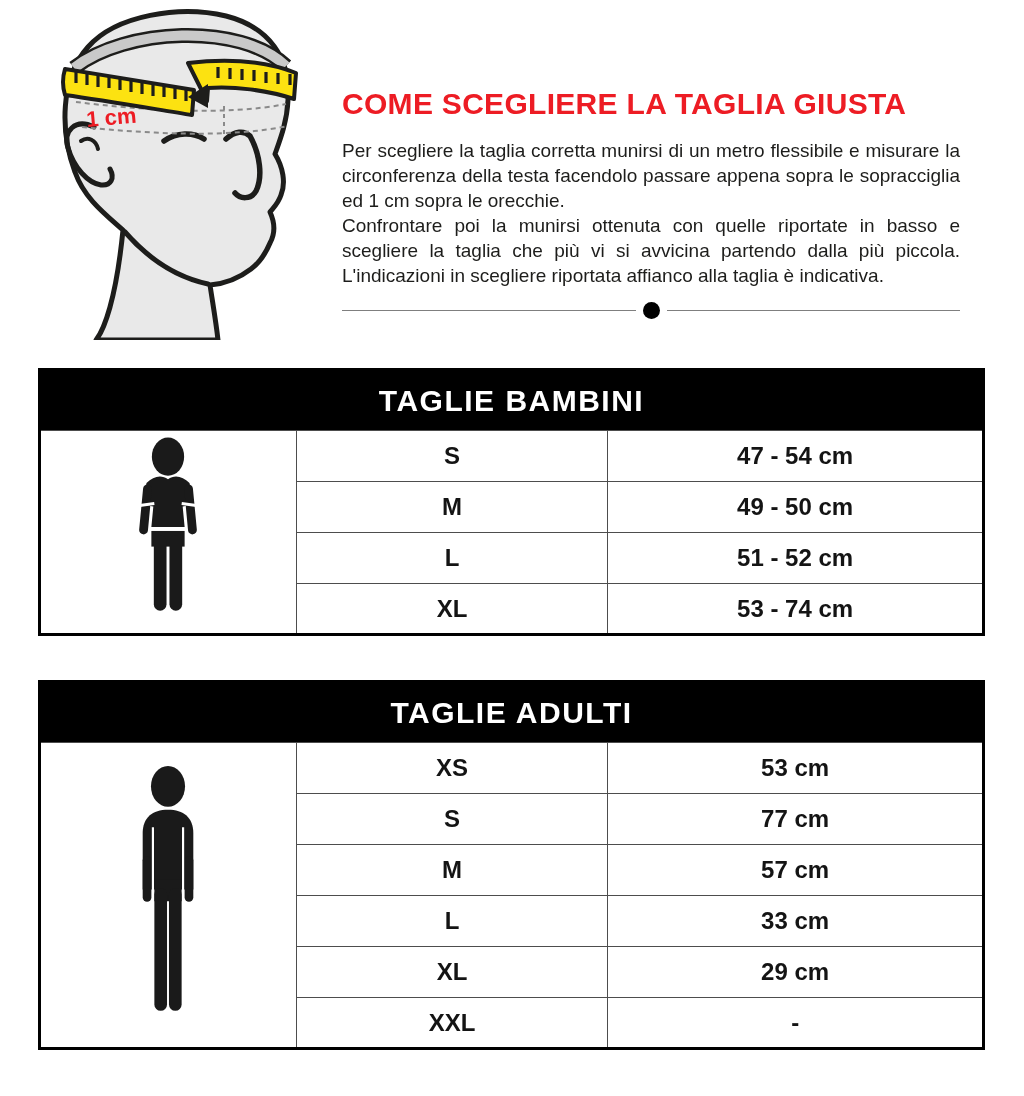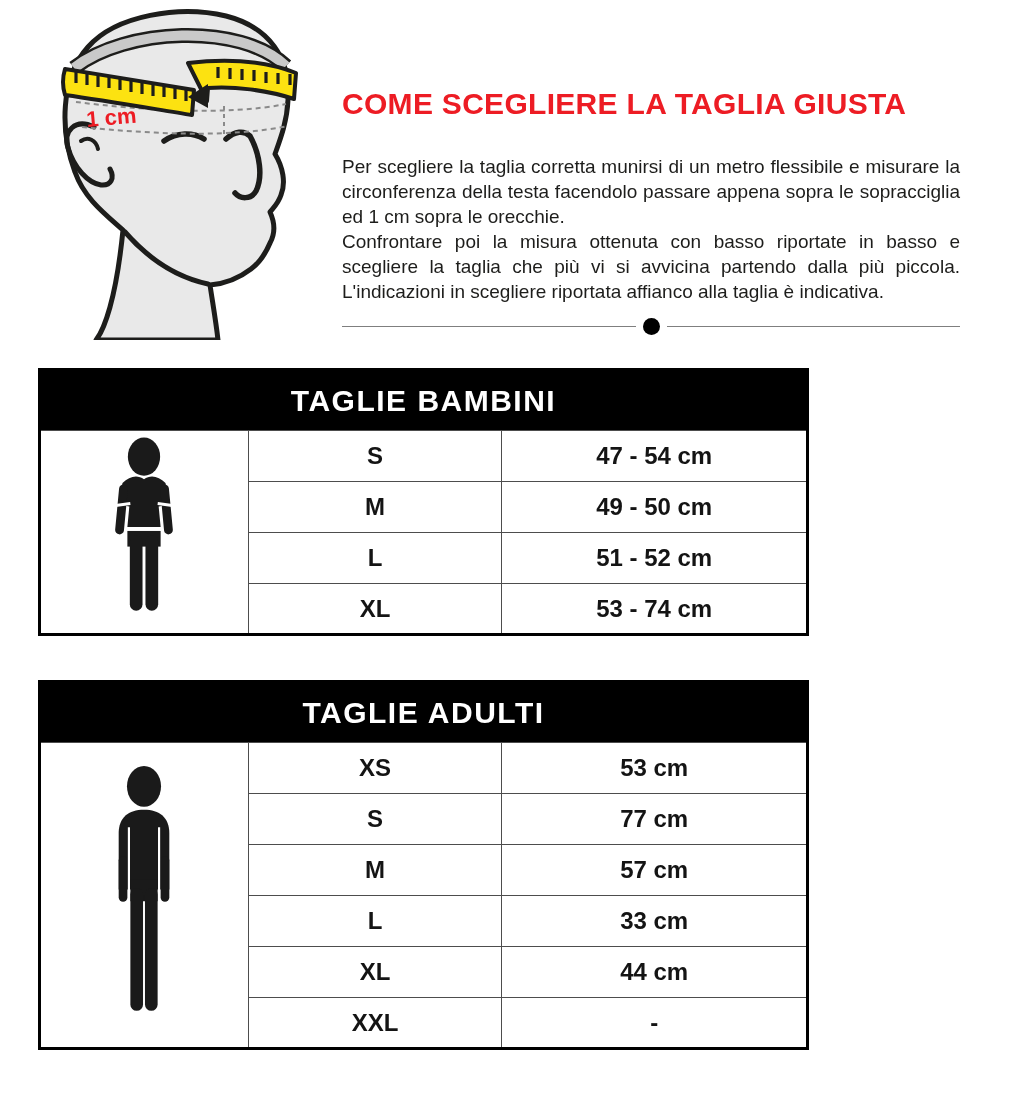--- a/index.html
+++ b/index.html
@@ -7,33 +7,33 @@
   .page {
     width:1024px; height:1096px; background:#ffffff; overflow:hidden;
     font-family:"Liberation Sans", sans-serif; color:#1d1d1b;
   }
   
   .top { display:flex; align-items:flex-start; min-height:344px; }
   .illus { flex:none; width:300px; height:340px; margin-left:30px; }
   .intro { flex:1; margin-left:12px; margin-right:64px; padding-top:88px; }
   .intro-title {
     font-size:30px; font-weight:bold; letter-spacing:0.3px;
-    color:#ed1c24; line-height:32px; margin-bottom:34px;
+    color:#ed1c24; line-height:32px; margin-bottom:18px;
   }
   .intro-text p {
     font-size:19px; line-height:25px; text-align:justify; color:#1d1d1b;
   }
   .intro-text b { font-weight:normal; }
   .divider { display:flex; align-items:center; margin-top:14px; }
   .divider .line { flex:1; height:1px; background:#7f7f7f; }
   .divider .dot { width:17px; height:17px; border-radius:50%; background:#000; margin:0 7px; }
   
   .tables { margin:24px 39px 0 38px; }
   table.size-table {
-    width:771px; border-collapse:collapse; table-layout:fixed;
+    width:947px; border-collapse:collapse; table-layout:fixed;
     border:3px solid #000;
   }
   table.size-table + table.size-table { margin-top:44px; }
   .size-table th.table-title {
     background:#000; color:#fff; height:61px;
     font-size:30px; font-weight:bold; letter-spacing:1.5px; text-align:center;
   }
   .size-table td {
     border:1px solid #4d4d4d; height:51px; text-align:center;
     font-size:24px; font-weight:bold; color:#141414; vertical-align:middle;
@@ -108,21 +108,21 @@
         </g>
 
         <text x="56" y="124" font-size="22" font-weight="bold" fill="#ed1c24" transform="rotate(-5 90 115)" font-family="Liberation Sans, sans-serif">1 cm</text>
       </svg>
     </div>
 
     <div class="intro">
       <div class="intro-title">COME SCEGLIERE LA TAGLIA GIUSTA</div>
       <div class="intro-text">
         <p><span>Per scegliere la taglia corretta </span><b>munirsi di un metro flessibile</b><span> e misurare la circonferenza della testa facendolo passare appena sopra le sopracciglia ed 1 cm sopra le orecchie.</span></p>
-        <p><b>Confrontare poi la misura ottenuta con basso riportate in basso e scegliere la taglia che più vi si avvicina</b><span> partendo dalla più piccola. L'indicazioni in scegliere riportata affianco alla taglia è indicativa.</span></p>
+        <p><b>Confrontare poi la munirsi ottenuta con quelle riportate in basso e scegliere la taglia che più vi si avvicina</b><span> partendo dalla più piccola. L'indicazioni in scegliere riportata affianco alla taglia è indicativa.</span></p>
       </div>
       <div class="divider">
         <span class="line"></span>
         <span class="dot"></span>
         <span class="line"></span>
       </div>
     </div>
   </div>
 
   <div class="tables">
@@ -207,21 +207,21 @@
         <tr>
           <td>M</td>
           <td>57 cm</td>
         </tr>
         <tr>
           <td>L</td>
           <td>33 cm</td>
         </tr>
         <tr>
           <td>XL</td>
-          <td>44 cm</td>
+          <td>29 cm</td>
         </tr>
         <tr>
           <td>XXL</td>
           <td>-</td>
         </tr>
       </tbody>
     </table>
 
   </div>
 </div>

